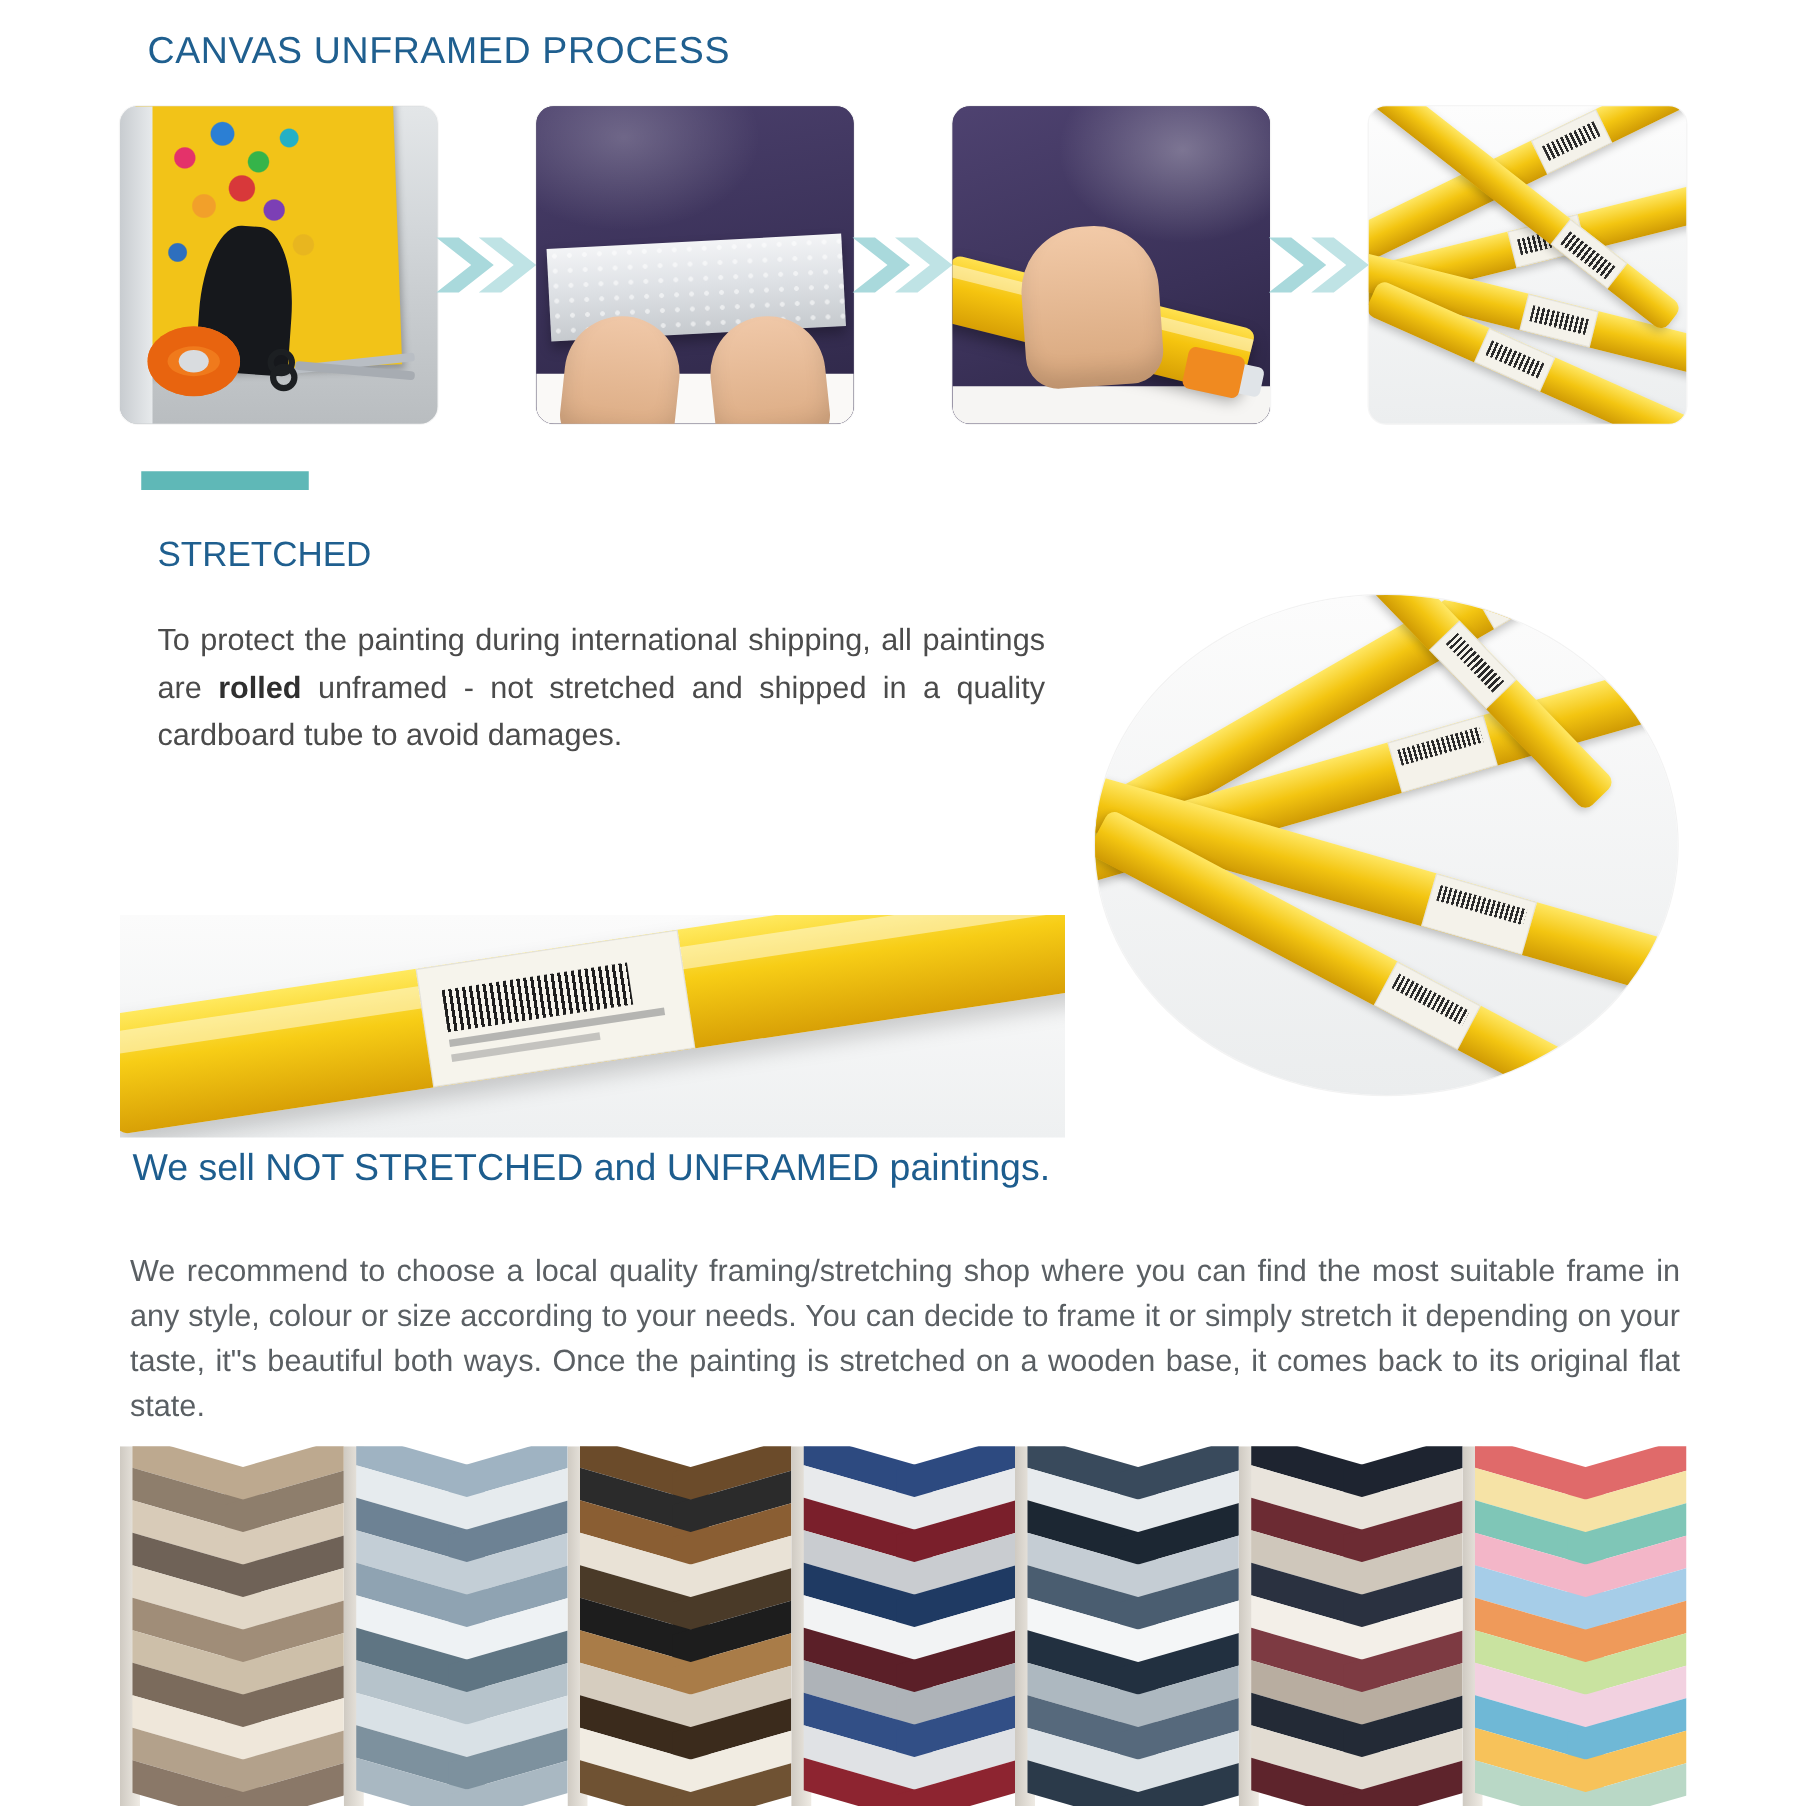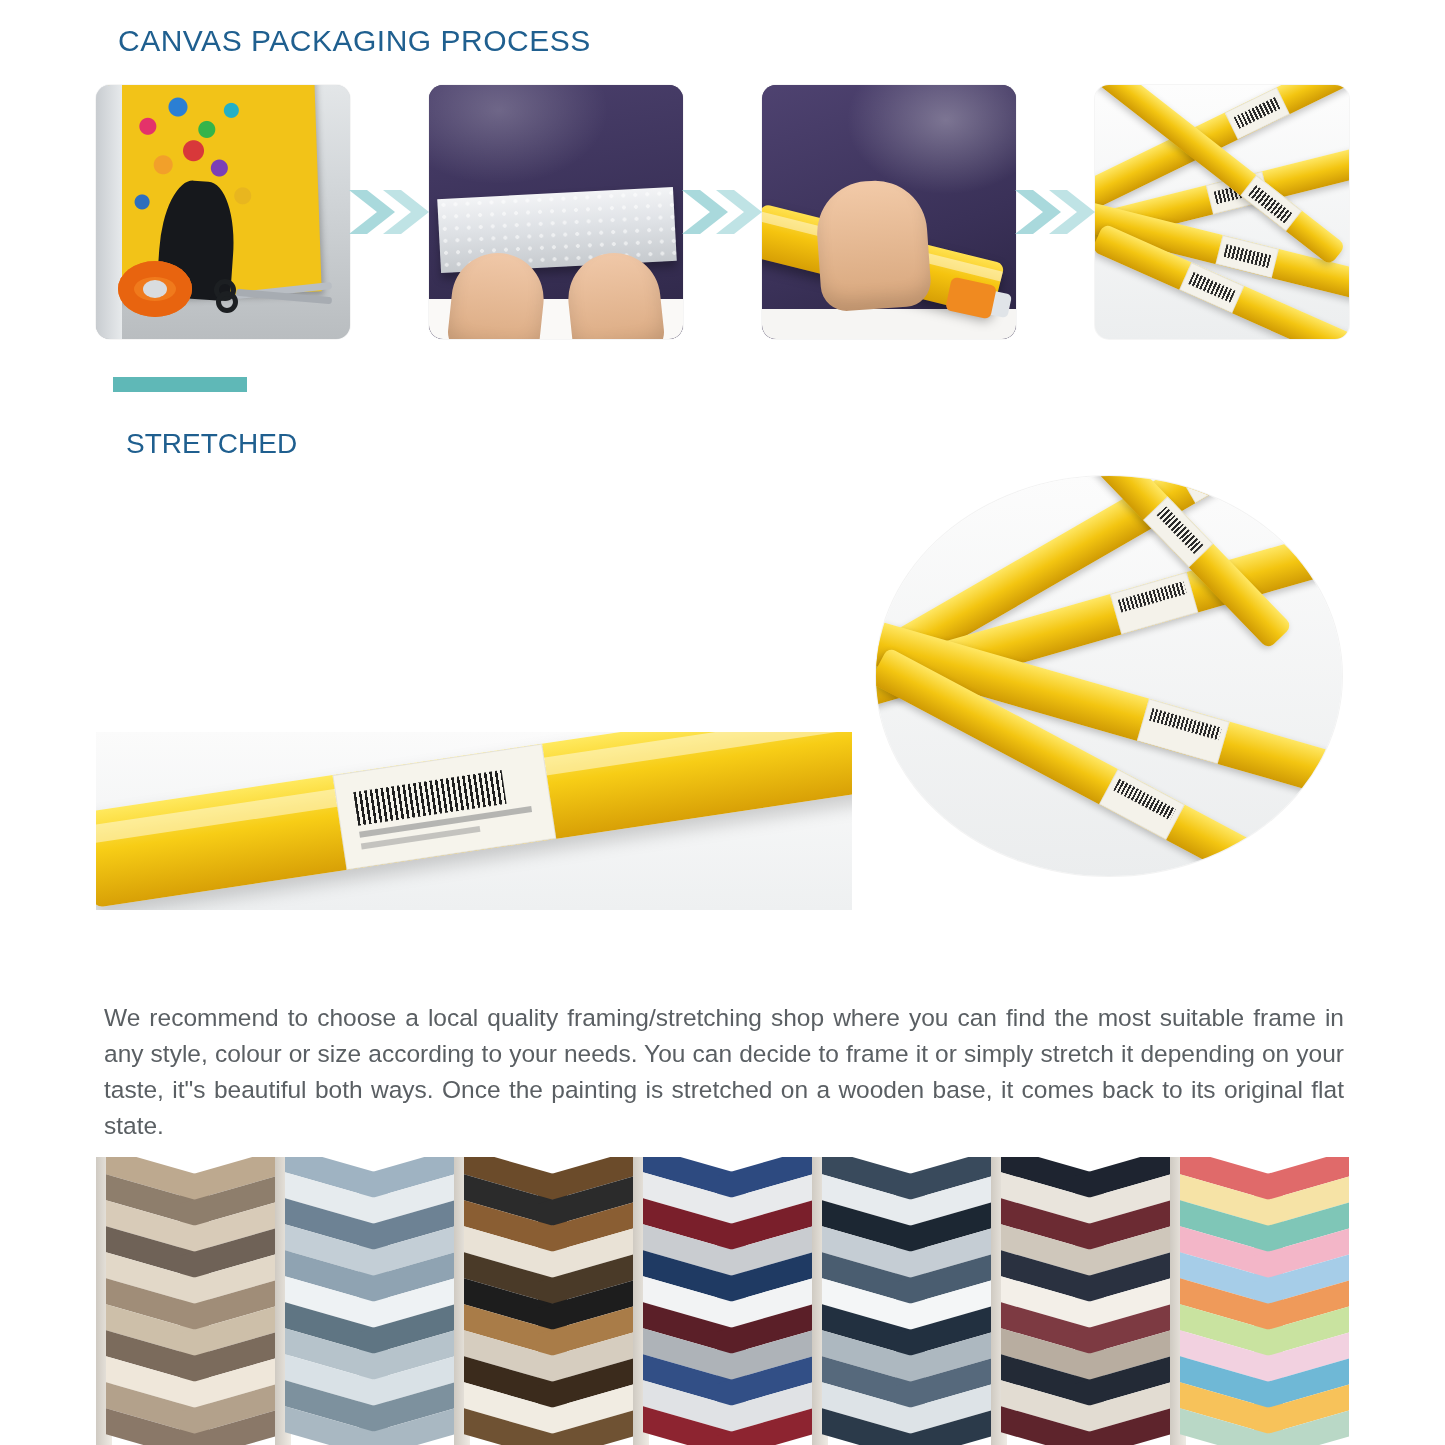--- a/index.html
+++ b/index.html
@@ -250,21 +250,21 @@
     position:absolute; top:0; width:58%; height:100%;
   }
   .chev .a { left:0; transform: skewY(16deg); }
   .chev .b { right:0; transform: skewY(-16deg); }
 </style>
 </head>
 <body>
 
 <div class="page">
 
-  <div class="sec1-title">CANVAS PACKAGING PROCESS</div>
+  <div class="sec1-title">CANVAS UNFRAMED PROCESS</div>
 
   <div class="process-strip">
 
     <div class="pcell ph1">
       <div class="wall"></div>
       <div class="canvasboard"></div>
       <div class="figure"></div>
       <div class="lefted"></div>
       <div class="tape"></div>
       <div class="scissors">
@@ -364,23 +364,25 @@
         <span class="label">
           <span class="bars"></span>
           <span class="txt"></span>
           <span class="txt2"></span>
         </span>
       </div>
     </div>
 
     <div class="sec2-textbox">
       <div class="sec2-title">STRETCHED</div>
+      <div class="sec2-body"><span>To protect the painting during international shipping, all paintings are </span><b>rolled</b><span> unframed - not stretched and shipped in a quality cardboard tube to avoid damages.</span></div>
     </div>
   </div>
 
+  <div class="sec3-head">We sell NOT STRETCHED and  UNFRAMED paintings.</div>
   <div class="sec3-body">We recommend to choose a local quality framing/stretching shop where you can find the most suitable frame in any style, colour or size according to your needs. You can decide to frame it or simply stretch it depending on your taste, it"s beautiful both ways. Once the painting is stretched on a wooden base, it comes back to its original flat state.</div>
 
   <div class="frames">
 
     <div class="fcol">
       <span class="post"></span>
       <span class="chev" style="top:6px">
           <i class="a" style="background:#bda98f"></i>
           <i class="b" style="background:#bda98f"></i>
         </span>

